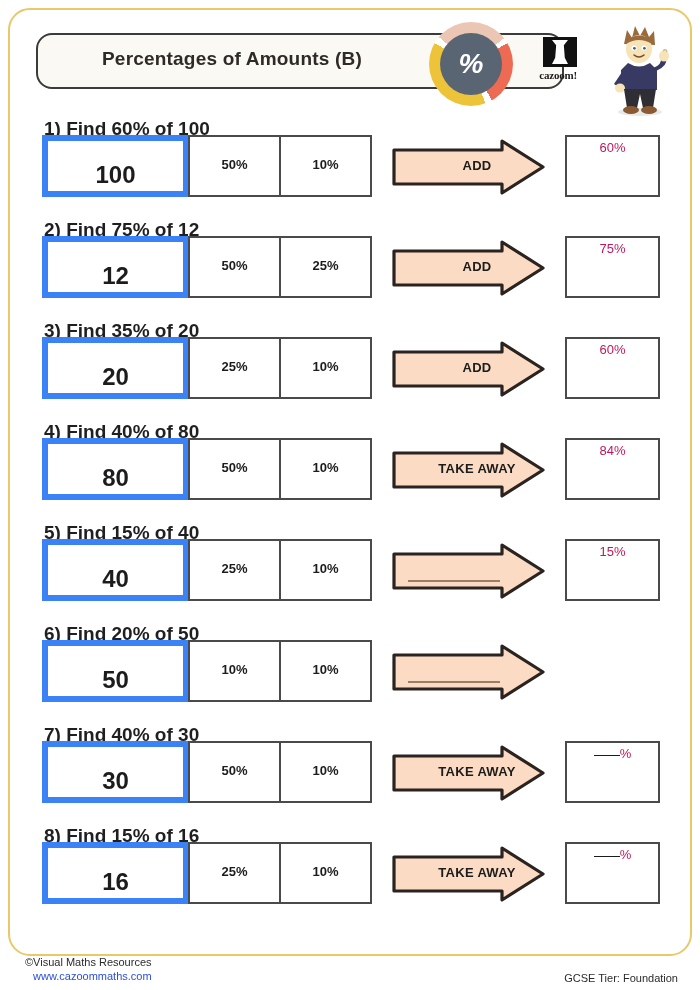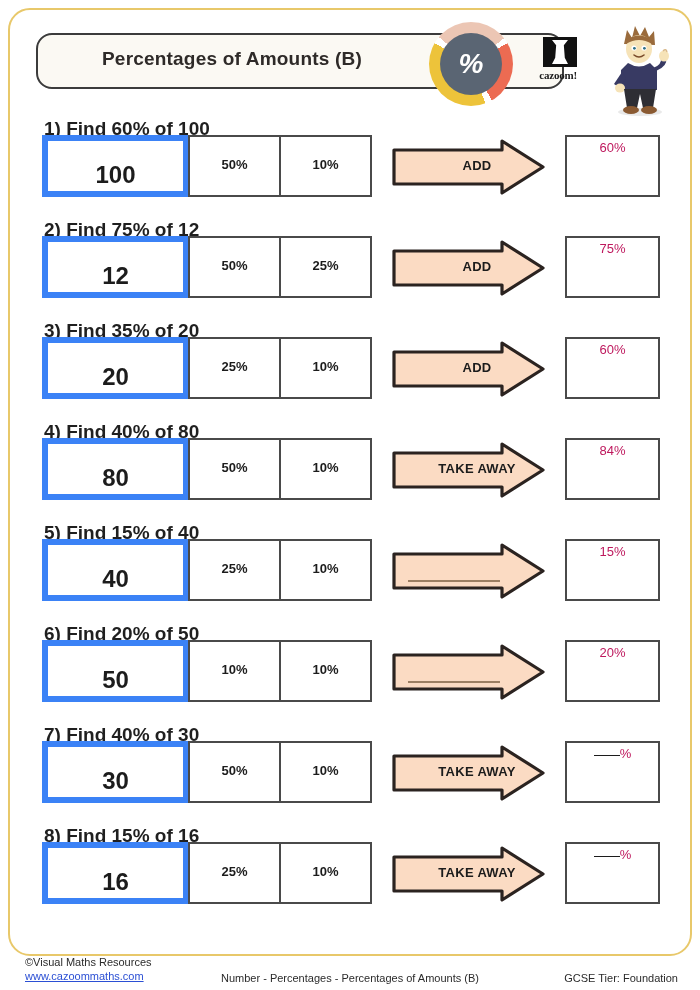--- a/index.html
+++ b/index.html
@@ -270,22 +270,22 @@
   #footer-left {
     position: absolute;
     left: 25px;
     top: 0px;
     font-size: 11px;
     line-height: 14px;
     color: #2b2b2b;
   }
   #footer-url {
     color: #2b4fd4;
-    text-decoration: underline;
     display: block;
+    margin-left: 8px;
   }
   #footer-center {
     position: absolute;
     left: 0; right: 0;
     top: 17px;
     text-align: center;
     font-size: 11px;
     color: #2b2b2b;
   }
   #footer-right {
@@ -475,23 +475,20 @@
       </div>
       <div class="pct-cell c2">
         <div class="pct-label">10%</div>
       </div>
       <div class="arrow-wrap">
         <svg class="arrow-shape" viewBox="0 0 155 58" xmlns="http://www.w3.org/2000/svg">
           <path d="M3 12 L111 12 L111 3 L152 29 L111 55 L111 46 L3 46 Z" fill="#fbdbc3" stroke="#2b2320" stroke-width="3.2" stroke-linejoin="round"></path>
         </svg>
         <div class="arrow-line"></div>
       </div>
-      <div class="result-box">
-        <div class="result-label">20%</div>
-      </div>
     </div>
 
     <div class="qrow">
       <div class="q-label">7) Find 40% of 30</div>
       <div class="amount-box">
         <div class="amount-val">30</div>
       </div>
       <div class="pct-cell c1">
         <div class="pct-label">50%</div>
       </div>
@@ -531,17 +528,16 @@
       </div>
     </div>
 
   </div>
 
   <div id="footer">
     <div id="footer-left">
       <span>©Visual Maths Resources</span>
       <span id="footer-url">www.cazoommaths.com</span>
     </div>
-    <div id="footer-center">Number - Percentages - Percentages of Amounts (B)</div>
     <div id="footer-right">GCSE Tier: Foundation</div>
   </div>
 
 </div>
 
 </body></html>

